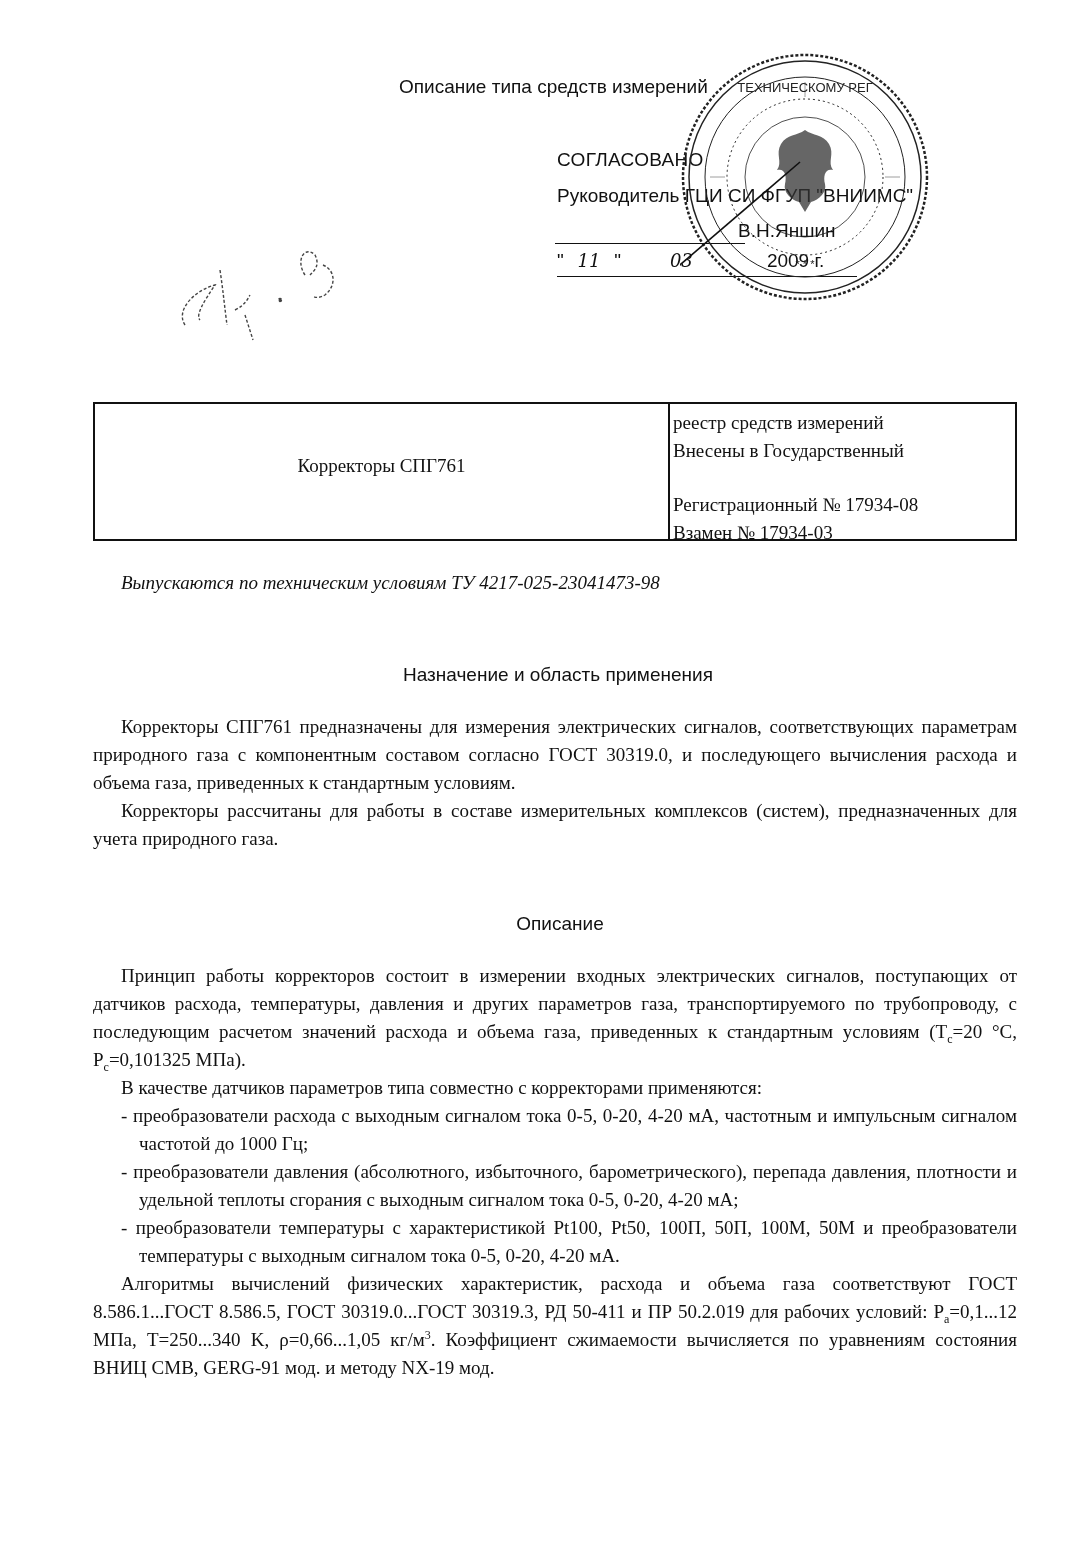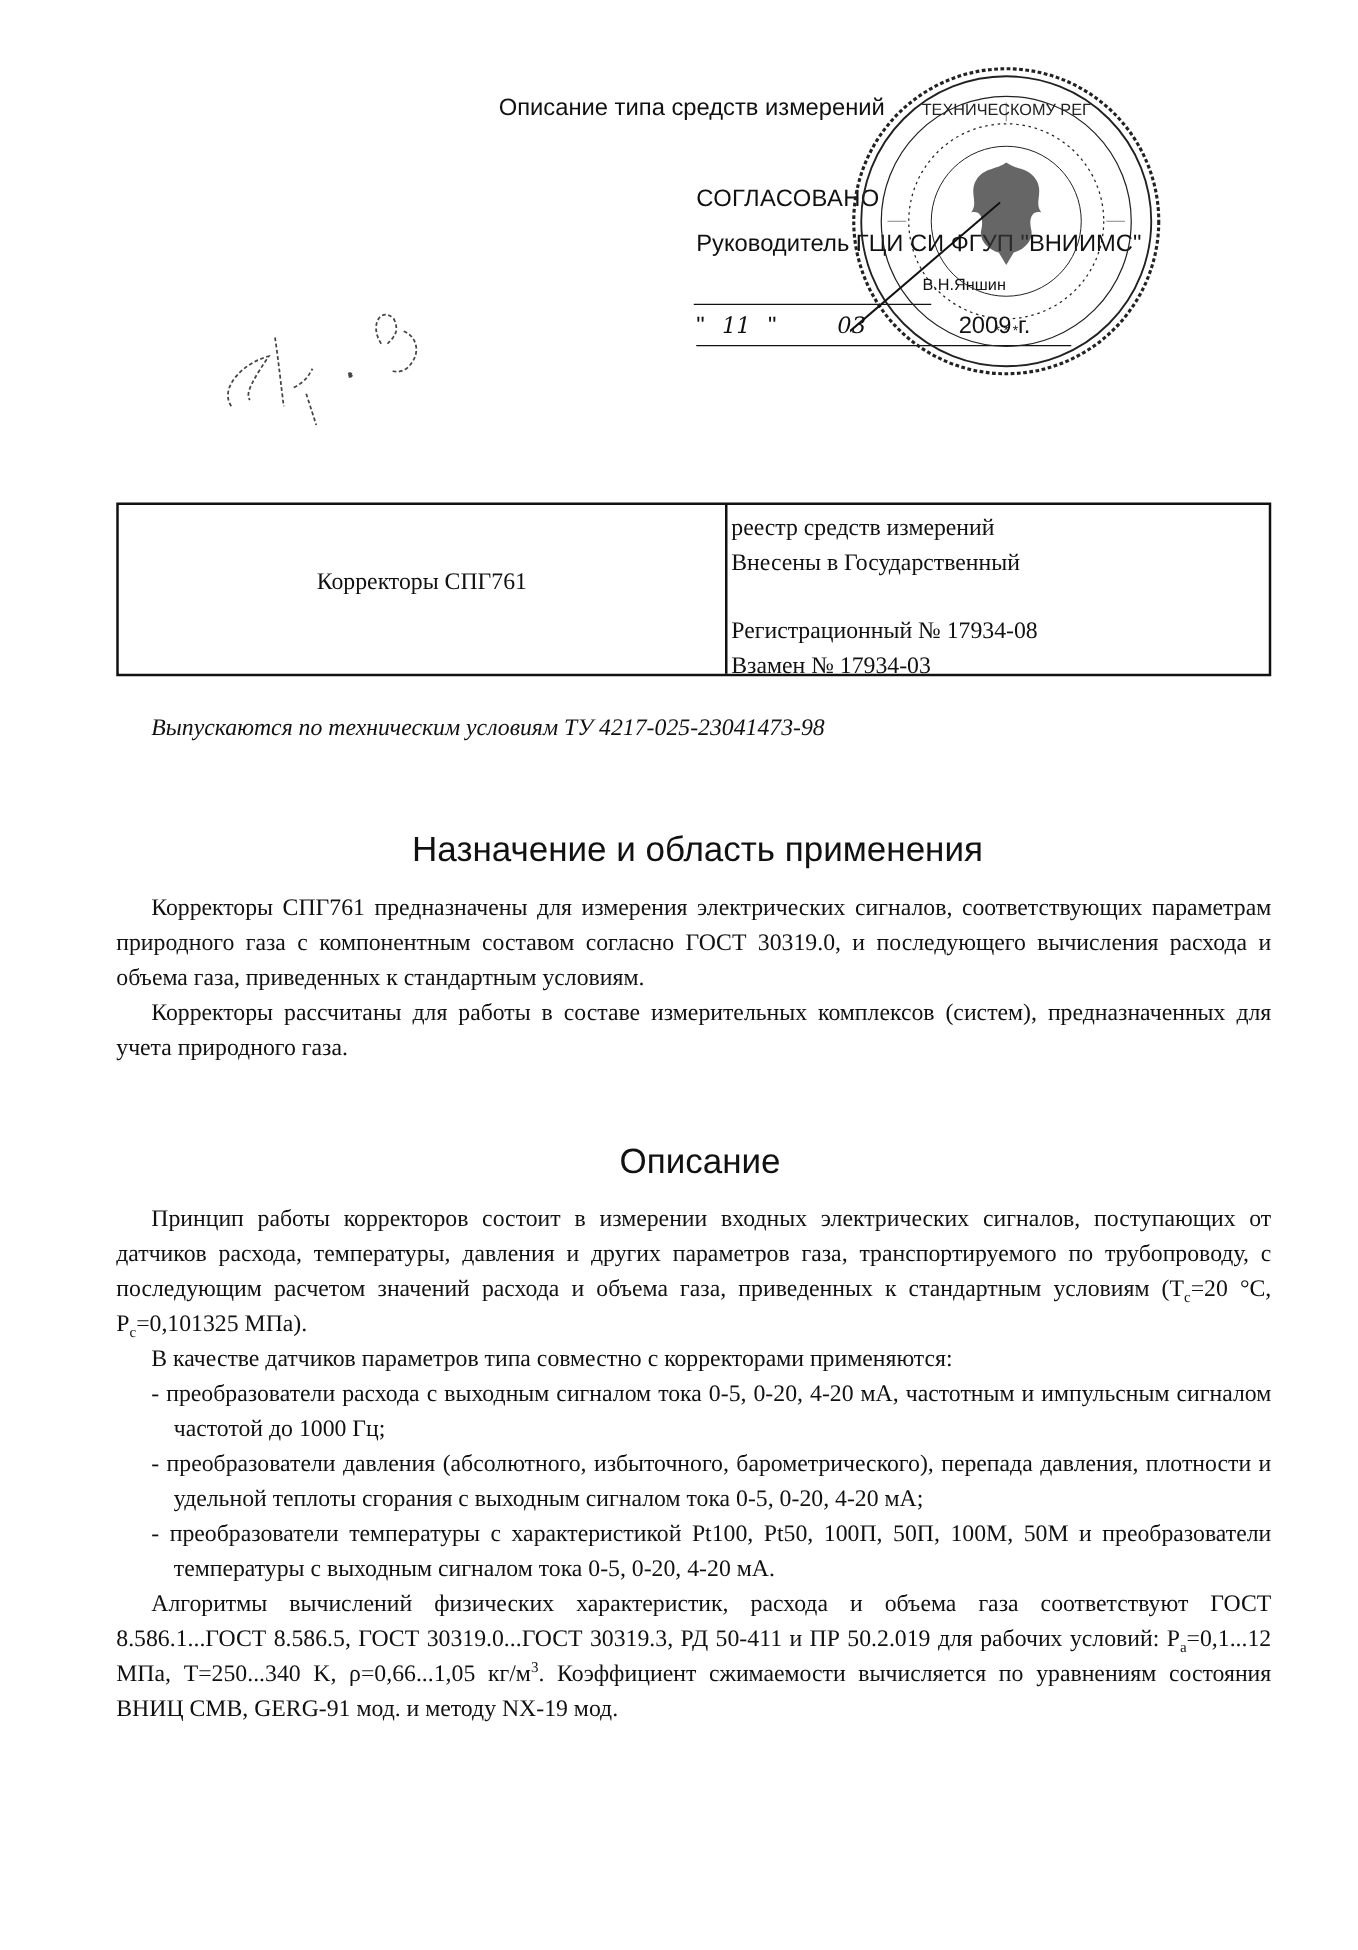--- a/index.html
+++ b/index.html
@@ -4,37 +4,37 @@
 <style>
   html, body { margin: 0; padding: 0; background: #ffffff; }
   body { width: 1086px; height: 1560px; position: relative; overflow: hidden; color: #111; }
   .abs { position: absolute; }
   .sans { font-family: "Liberation Sans", "DejaVu Sans", sans-serif; }
   .serif { font-family: "Liberation Serif", "DejaVu Serif", serif; }
 
   .doc-type { left: 399px; top: 76px; font-size: 19px; white-space: nowrap; }
   .approved { left: 557px; top: 149px; font-size: 19px; white-space: nowrap; letter-spacing: 0.3px; }
   .head-line { left: 557px; top: 185px; font-size: 19px; white-space: nowrap; }
-  .signer { left: 738px; top: 220px; font-size: 13px; white-space: nowrap; }
+  .signer { left: 738px; top: 220px; font-size: 19px; white-space: nowrap; }
   .sign-line { left: 555px; top: 243px; width: 190px; border-top: 1.5px solid #111; }
   .date-row { left: 557px; top: 250px; font-size: 19px; white-space: nowrap; }
   .date-line { left: 557px; top: 276px; width: 300px; border-top: 1.5px solid #111; }
   .date-hand { font-family: "DejaVu Serif", serif; font-style: italic; font-size: 18px; }
 
   .stamp { left: 680px; top: 52px; width: 250px; height: 250px; }
   .scribble { left: 175px; top: 230px; width: 170px; height: 120px; }
 
   .reg-table { left: 93px; top: 402px; width: 924px; height: 139px; border: 2px solid #111; box-sizing: border-box; display: flex; }
-  .reg-left { width: 487px; border-right: 2px solid #111; display: flex; align-items: center; justify-content: center; font-size: 19px; padding-bottom: 12px; box-sizing: border-box; }
+  .reg-left { width: 575px; border-right: 2px solid #111; display: flex; align-items: center; justify-content: center; font-size: 19px; padding-bottom: 12px; box-sizing: border-box; }
   .reg-right { flex: 1; padding: 5px 4px 0 3px; font-size: 19px; line-height: 28px; }
   .reg-right .gap { height: 26px; }
 
   .tu { left: 121px; top: 572px; font-size: 19px; white-space: nowrap; font-style: italic; }
 
-  .h-title { left: 0; width: 1086px; text-align: center; font-size: 28px; }
+  .h-title { left: 0; width: 1086px; text-align: center; font-size: 19px; }
   .h1 { top: 664px; padding-left: 30px; box-sizing: border-box; }
   .h2 { top: 913px; padding-left: 34px; box-sizing: border-box; }
   .body-block { left: 121px; width: 896px; font-size: 19px; line-height: 28px; text-align: justify; }
   .body-block p { margin: 0; }
   .hang { padding-left: 18px; text-indent: -18px; }
   sub, sup { font-size: 12px; line-height: 0; }
 </style>
 </head>
 <body>
 

